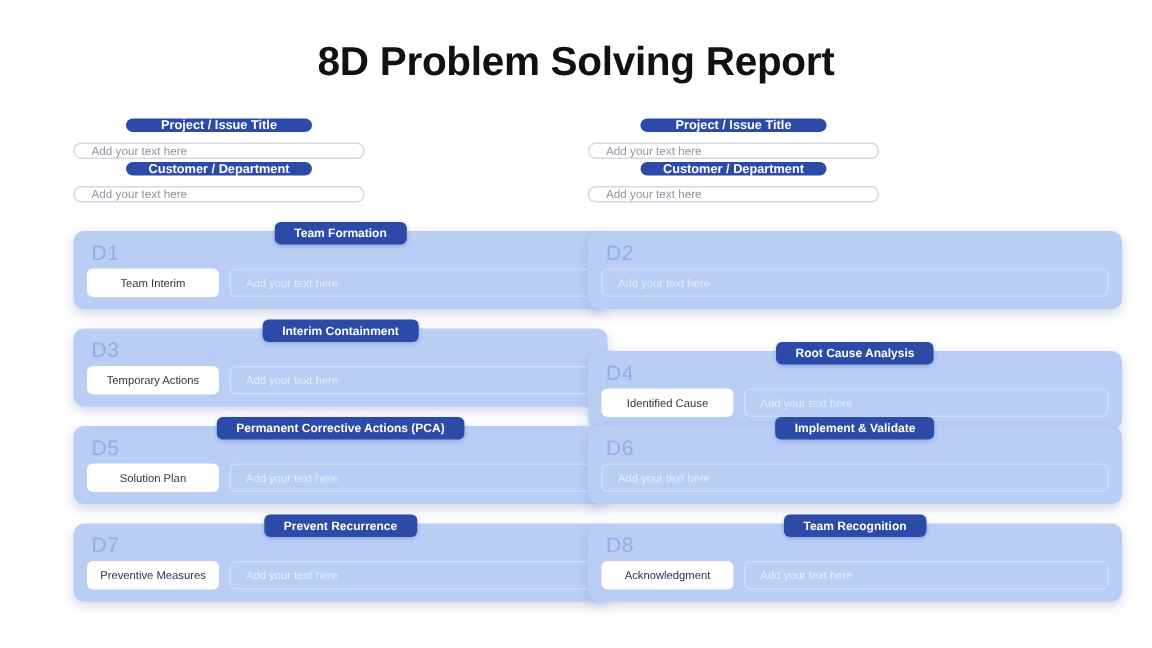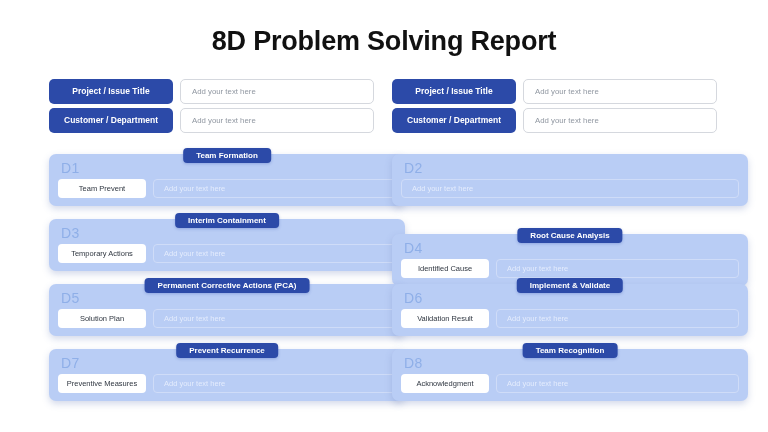--- a/index.html
+++ b/index.html
@@ -26,20 +26,21 @@
     letter-spacing: -0.2px;
   }
 
   
   .meta-row {
     position: absolute;
     display: flex;
     align-items: center;
     gap: 7px;
     height: 25px;
+    flex-direction: column;
   }
   .meta-label {
     width: 124px; height: 25px;
     background: #2c4aa8;
     color: #ffffff;
     border-radius: 5px;
     font-size: 8.5px;
     font-weight: bold;
     display: flex;
     align-items: center;
@@ -150,21 +151,21 @@
   </div>
   <div class="meta-row" style="left:392px; top:108px;">
     <div class="meta-label">Customer / Department</div>
     <div class="meta-input">Add your text here</div>
   </div>
 
   <div class="card" style="left:49px; top:154px;">
     <div class="card-pill">Team Formation</div>
     <div class="card-code">D1</div>
     <div class="card-body">
-      <div class="card-chip">Team Prevent</div>
+      <div class="card-chip">Team Interim</div>
       <div class="card-field">Add your text here</div>
     </div>
   </div>
 
   <div class="card" style="left:392px; top:154px;">
     <div class="card-code">D2</div>
     <div class="card-body">
       <div class="card-field">Add your text here</div>
     </div>
   </div>
@@ -193,21 +194,20 @@
     <div class="card-body">
       <div class="card-chip">Solution Plan</div>
       <div class="card-field">Add your text here</div>
     </div>
   </div>
 
   <div class="card" style="left:392px; top:284px;">
     <div class="card-pill">Implement &amp; Validate</div>
     <div class="card-code">D6</div>
     <div class="card-body">
-      <div class="card-chip">Validation Result</div>
       <div class="card-field">Add your text here</div>
     </div>
   </div>
 
   <div class="card" style="left:49px; top:349px;">
     <div class="card-pill">Prevent Recurrence</div>
     <div class="card-code">D7</div>
     <div class="card-body">
       <div class="card-chip">Preventive Measures</div>
       <div class="card-field">Add your text here</div>

